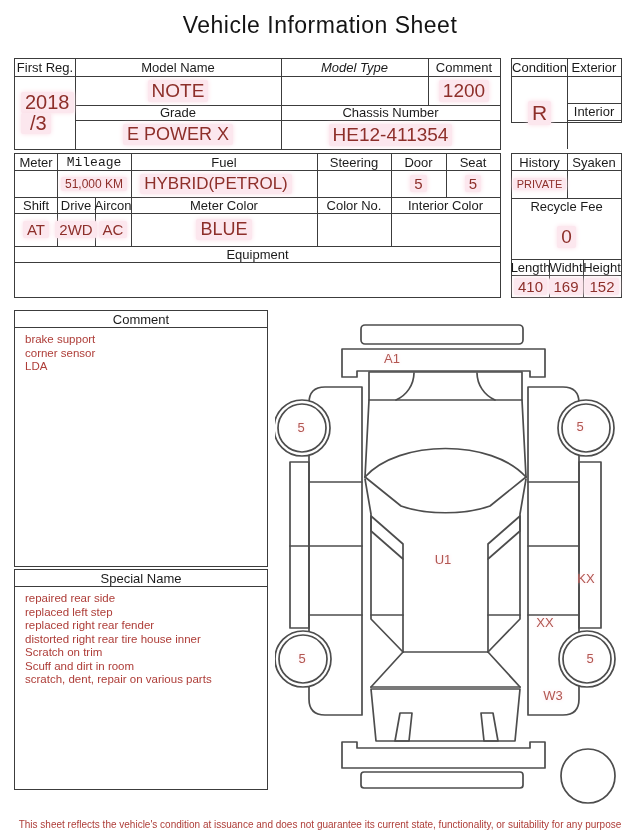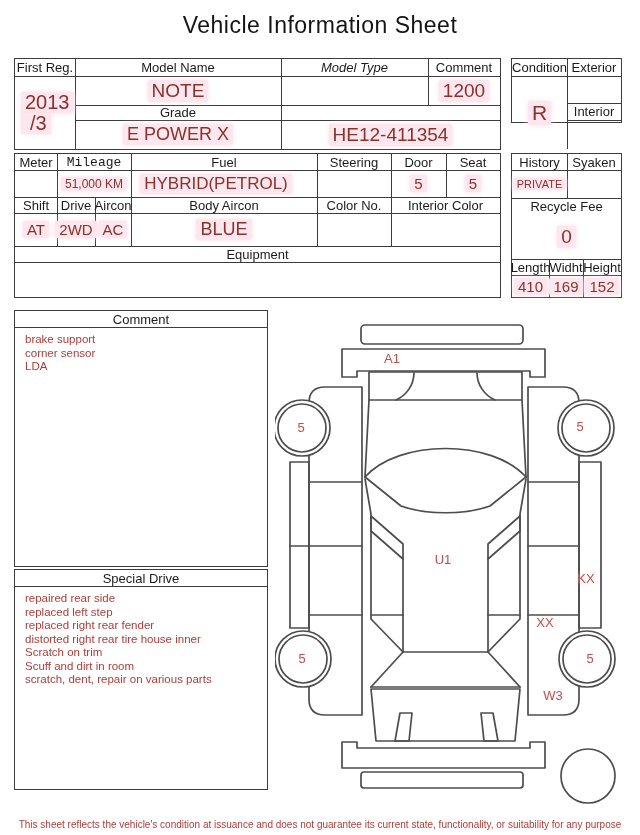--- a/index.html
+++ b/index.html
@@ -63,23 +63,24 @@
     <div class="vl" style="left:413px; top:0; height:46px;"></div>
     <div class="hl" style="left:0; top:17px; width:485px;"></div>
     <div class="hl" style="left:60px; top:46px; width:425px;"></div>
     <div class="hl" style="left:60px; top:61px; width:425px;"></div>
 
     <div class="lbl" style="left:0; top:0; width:60px; height:17px;">First Reg.</div>
     <div class="lbl" style="left:60px; top:0; width:206px; height:17px;">Model Name</div>
     <div class="lbl" style="left:266px; top:0; width:147px; height:17px;font-style:italic;">Model Type</div>
     <div class="lbl" style="left:413px; top:0; width:72px; height:17px;">Comment</div>
     <div class="lbl" style="left:60px; top:46px; width:206px; height:15px;">Grade</div>
+    <div class="lbl" style="left:266px; top:46px; width:219px; height:15px;">Chassis Number</div>
 
     <div class="val firstreg" style="left:0; top:17px; width:60px; height:73px;">
-      <span class="pk">2013</span>
+      <span class="pk">2018</span>
       <span class="pk l2">/3</span>
     </div>
     <div class="val" style="left:60px; top:17px; width:206px; height:29px; font-size:19px;">
         <span class="pk">NOTE</span>
       </div>
     <div class="val" style="left:413px; top:17px; width:72px; height:29px; font-size:19px;">
         <span class="pk">1200</span>
       </div>
     <div class="val" style="left:60px; top:61px; width:206px; height:29px; font-size:18px;justify-content:center;">
         <span class="pk">E POWER X</span>
@@ -141,21 +142,21 @@
     <div class="val" style="left:376px; top:16px; width:55px; height:27px; font-size:15px;">
         <span class="pk">5</span>
       </div>
     <div class="val" style="left:431px; top:16px; width:54px; height:27px; font-size:15px;">
         <span class="pk">5</span>
       </div>
 
     <div class="lbl" style="left:0; top:43px; width:42px; height:16px;">Shift</div>
     <div class="lbl" style="left:42px; top:43px; width:38px; height:16px;">Drive</div>
     <div class="lbl" style="left:80px; top:43px; width:36px; height:16px;">Aircon</div>
-    <div class="lbl" style="left:116px; top:43px; width:186px; height:16px;">Body Aircon</div>
+    <div class="lbl" style="left:116px; top:43px; width:186px; height:16px;">Meter Color</div>
     <div class="lbl" style="left:302px; top:43px; width:74px; height:16px;">Color No.</div>
     <div class="lbl" style="left:376px; top:43px; width:109px; height:16px;">Interior Color</div>
 
     <div class="val" style="left:0; top:59px; width:42px; height:33px; font-size:15px;">
         <span class="pk">AT</span>
       </div>
     <div class="val" style="left:42px; top:59px; width:38px; height:33px; font-size:15px;">
         <span class="pk">2WD</span>
       </div>
     <div class="val" style="left:80px; top:59px; width:36px; height:33px; font-size:15px;">
@@ -210,21 +211,21 @@
     <div class="lbl" style="left:0; top:0; width:252px; height:16px;">Comment</div>
     <div class="notes" style="left:10px; top:22px; width:238px;">
       <div>brake support</div>
       <div>corner sensor</div>
       <div>LDA</div>
     </div>
   </div>
 
   <div class="box" style="left:14px; top:569px; width:254px; height:221px;">
     <div class="hl" style="left:0; top:16px; width:252px;"></div>
-    <div class="lbl" style="left:0; top:0; width:252px; height:16px;">Special Drive</div>
+    <div class="lbl" style="left:0; top:0; width:252px; height:16px;">Special Name</div>
     <div class="notes" style="left:10px; top:22px; width:238px;">
       <div>repaired rear side</div>
       <div>replaced left step</div>
       <div>replaced right rear fender</div>
       <div>distorted right rear tire house inner</div>
       <div>Scratch on trim</div>
       <div>Scuff and dirt in room</div>
       <div>scratch, dent, repair on various parts</div>
     </div>
   </div>

